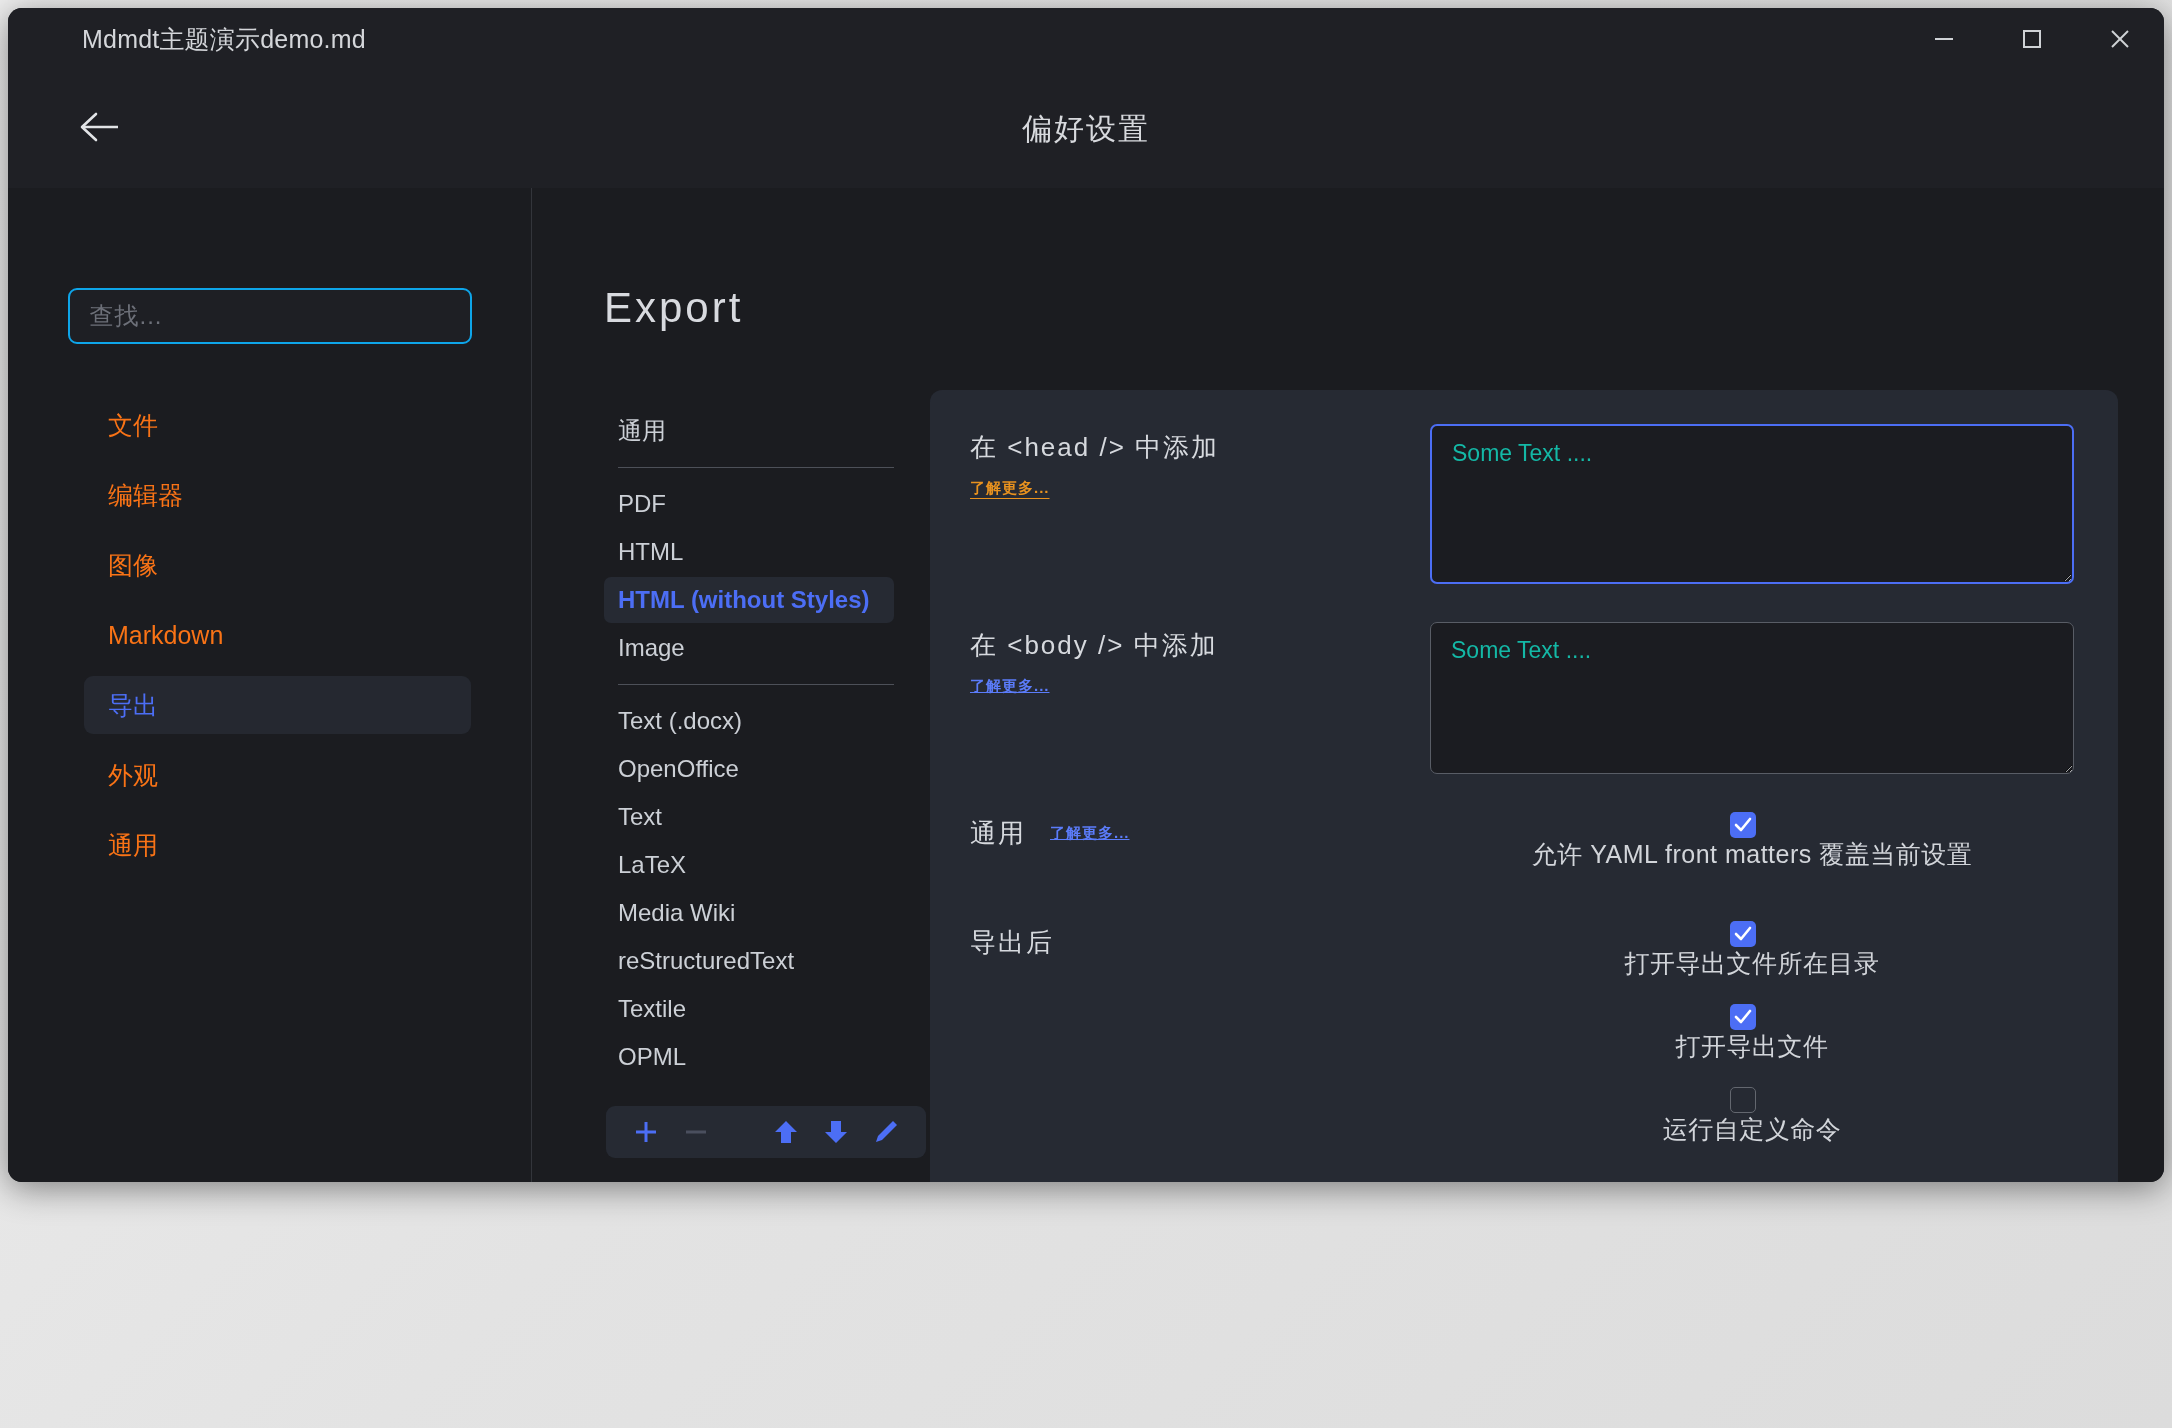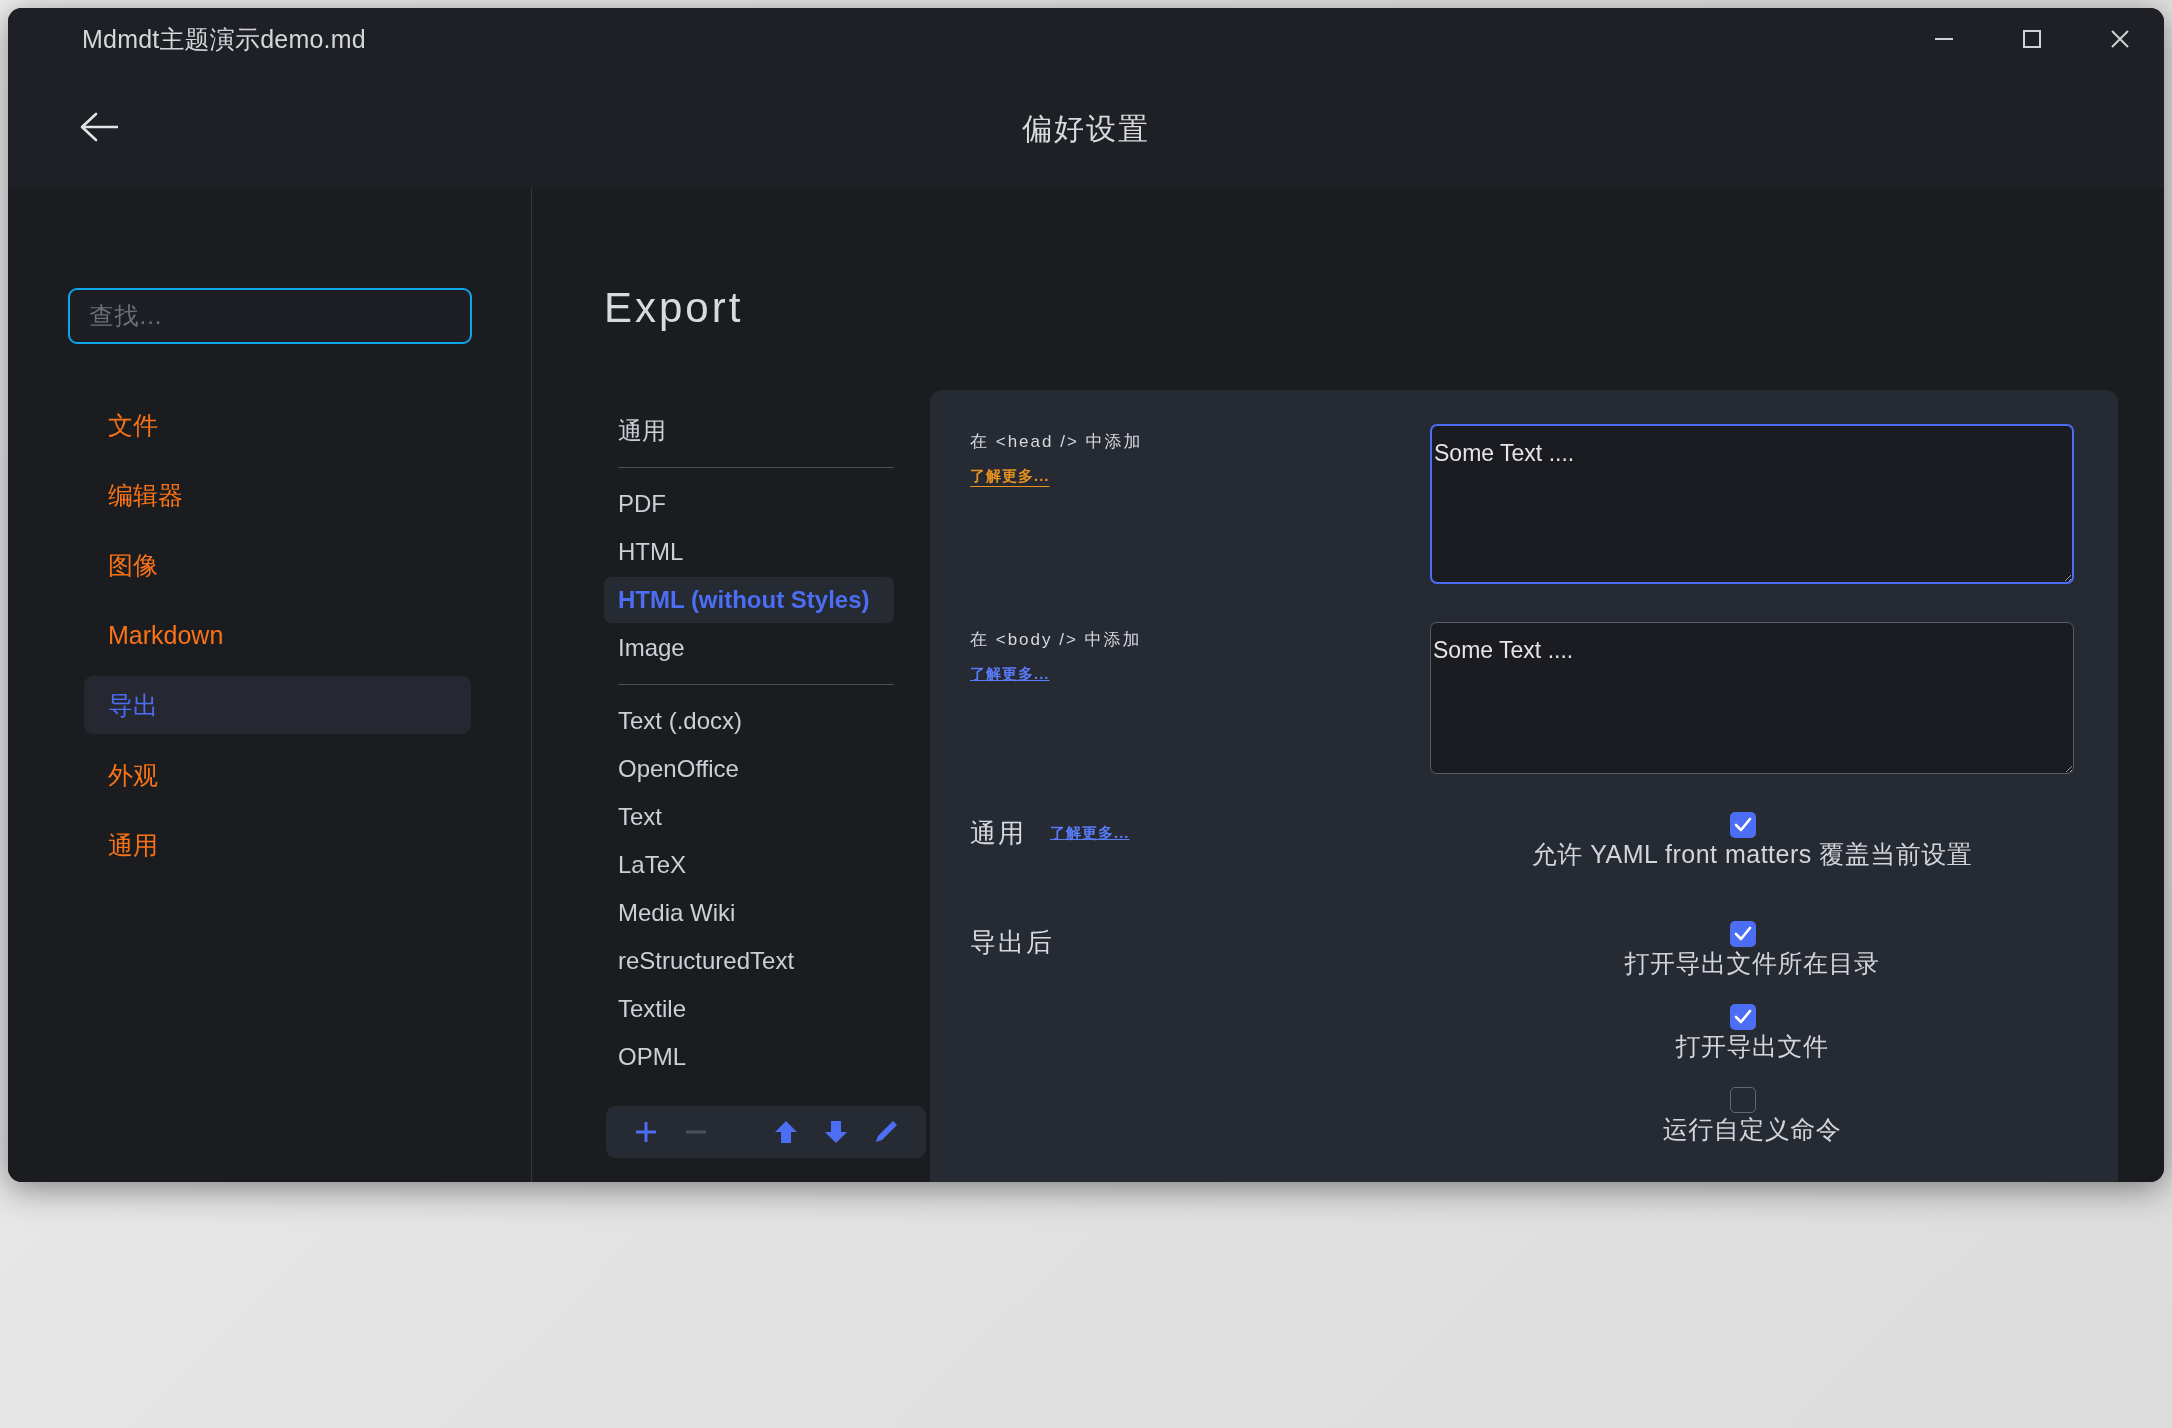--- a/index.html
+++ b/index.html
@@ -186,21 +186,21 @@
     min-height: 700px;
   }
   .field-row {
     display: flex;
     align-items: flex-start;
     margin-bottom: 38px;
   }
   .field-label-col { width: 460px; flex: 0 0 460px; padding-top: 6px; }
   .field-label {
     color: #d6d9de;
-    font-size: 17px;
+    font-size: 26px;
     letter-spacing: 2px;
     margin-bottom: 14px;
   }
   .learn-more {
     font-size: 15px;
     color: #5b7cfa;
     letter-spacing: 1px;
     display: inline-block;
     font-weight: bold;
   }
@@ -208,24 +208,24 @@
     color: #e8921f;
     text-decoration: underline;
     text-underline-offset: 5px;
   }
   .ta {
     flex: 1;
     height: 160px;
     background: #1b1c21;
     border: 2px solid #4c6ef5;
     border-radius: 7px;
-    color: #e5e5e5;
+    color: #14b8a6;
     font-family: inherit;
     font-size: 23px;
-    padding: 14px 2px;
+    padding: 14px 20px;
     resize: vertical;
     outline: none;
   }
   .ta.plain { border: 1px solid #595d66; height: 152px; }
   .opt-row {
     display: flex;
     align-items: flex-start;
     margin-bottom: 26px;
   }
   .opt-label-col {

